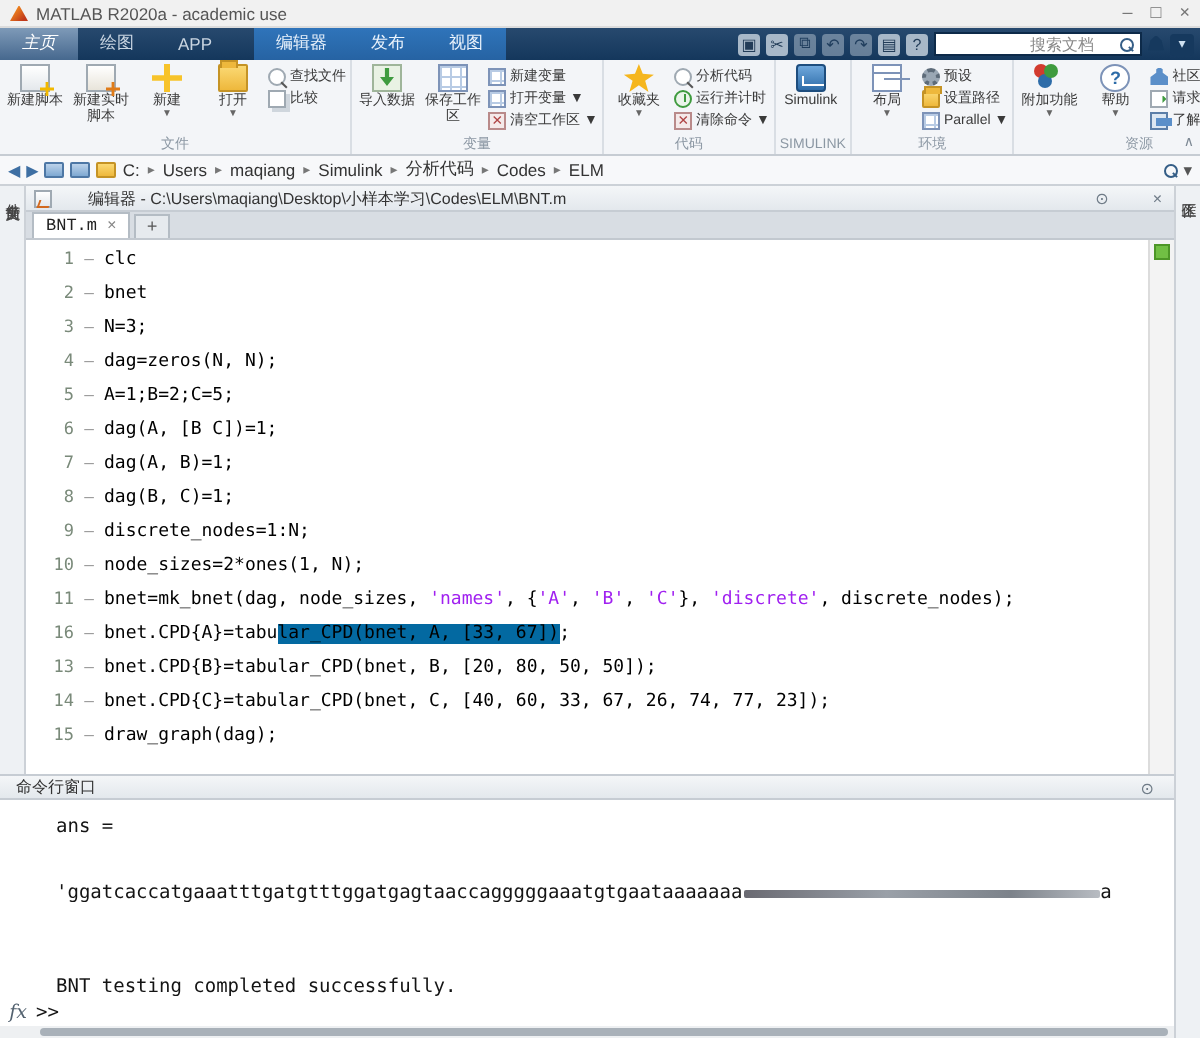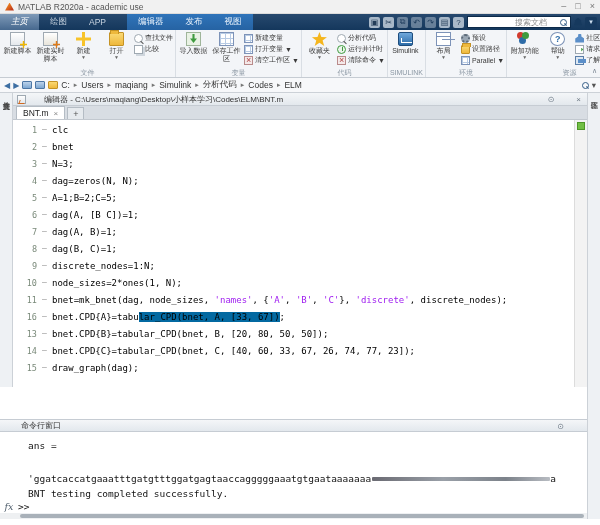--- a/index.html
+++ b/index.html
@@ -94,43 +94,43 @@
   .sidestrip.right { right:0; height:426px; border-left:1px solid #ccd1d7; }
   .vlabel { writing-mode:vertical-rl; font-size:7.5px; color:#444; padding:3px 0 0 1px; white-space:nowrap; }
 
   .editor-zone { position:absolute; left:13px; right:13px; top:0; height:294px; display:flex; flex-direction:column; }
   .editor-header { height:13px; background:linear-gradient(#f4f6f8,#e3e8ed); border-bottom:1px solid #c6ccd3; display:flex; align-items:center; gap:18px; padding:0 4px; font-size:8px; color:#333; }
   .ehdr-icon { width:9px; height:9px; background:linear-gradient(#fff,#e4e8ec); border:1px solid #9fa9b2; position:relative; }
   .ehdr-icon::after { content:""; position:absolute; left:1px; top:4px; width:5px; height:3px; border-bottom:1px solid #d2691e; border-left:1px solid #d2691e; transform:skewX(-20deg); }
   .ehdr-title { white-space:nowrap; overflow:hidden; flex:1; }
   .panel-btn { color:#6f7b87; font-size:8px; padding:0 2px; }
 
-  .tabbar { height:14px; background:#d8dde3; border-bottom:1px solid #c2c8cf; display:flex; align-items:flex-end; padding-left:3px; }
+  .tabbar { height:14px; background:#d8dde3; border-bottom:1px solid #c2c8cf; display:flex; align-items:flex-end; padding-left:3px;font-family:Liberation Mono, monospace; }
   .etab { background:#fff; border:1px solid #b4bcc4; border-bottom:none; height:13px; display:flex; align-items:center; gap:5px; padding:0 6px; font-size:8.5px; color:#222; }
   .etab-close { color:#888; font-size:8px; }
   .newtab { background:#e6eaee; border:1px solid #b4bcc4; border-bottom:none; height:12px; margin-left:2px; padding:0 5px; font-size:9px; color:#555; display:flex; align-items:center; }
 
   .code-area { flex:1; background:#fff; display:flex; overflow:hidden; }
   .code-lines { flex:1; font-family:"DejaVu Sans Mono","Liberation Mono",monospace; font-size:9px; padding-top:1px; overflow:hidden; }
   .code-row { display:flex; height:17px; align-items:center; }
   .ln { width:24px; text-align:right; color:#7a8a7a; font-size:8.5px; flex:0 0 auto; }
   .marker { width:15px; text-align:center; color:#999; font-size:8px; flex:0 0 auto; }
   .code-text { white-space:pre; color:#000; }
   .seg-s { color:#a020f0; }
   .seg-sel { background:#0369a1; }
   .vscroll { width:13px; background:#f3f3f3; border-left:1px solid #dcdcdc; position:relative; flex:0 0 auto; }
   .analyzer { position:absolute; top:2px; left:2px; width:8px; height:8px; background:#71bf44; border:1px solid #4d9627; }
 
   .cmd-zone { position:absolute; left:0; right:13px; top:294px; height:132px; display:flex; flex-direction:column; }
-  .cmd-header { height:13px; background:linear-gradient(#f4f6f8,#e3e8ed); border-top:1px solid #c6ccd3; border-bottom:1px solid #c6ccd3; display:flex; align-items:flex-end; padding:0 21px; font-size:8px; color:#333;margin-top:32px; }
+  .cmd-header { height:13px; background:linear-gradient(#f4f6f8,#e3e8ed); border-top:1px solid #c6ccd3; border-bottom:1px solid #c6ccd3; display:flex; align-items:flex-end; padding:0 8px; font-size:8px; color:#333; }
   .cmd-body { flex:1; background:#fff; font-family:"DejaVu Sans Mono","Liberation Mono",monospace; font-size:9.5px; color:#141414; padding-left:28px; overflow:hidden; }
   .ans-line { margin-top:8px; }
   .out-line { margin-top:22px; display:flex; align-items:center; }
   .smear { height:4px; width:178px; margin-left:1px; background:linear-gradient(90deg,#6a6a72,#9aa0a8 40%,#7c828a 75%,#b8bcc2); border-radius:1px; }
-  .status-line { margin-top:4px; }
+  .status-line { margin-top:36px; }
   .fx-row { height:13px; display:flex; align-items:center; background:#fff; }
   .fx { font-family:"DejaVu Serif","Liberation Serif",serif; font-style:italic; font-weight:normal; color:#52616f; font-size:9.5px; width:18px; text-align:center; }
   .prompt { font-family:"DejaVu Sans Mono",monospace; font-size:9.5px; color:#141414; }
   .h-scroll { height:6px; background:#eef0f2; position:relative; }
   .h-thumb { position:absolute; left:20px; right:3px; top:1px; height:4px; background:#a9b1b9; border-radius:2px; }
 </style>
 </head>
 <body>
 
 <div class="titlebar">

